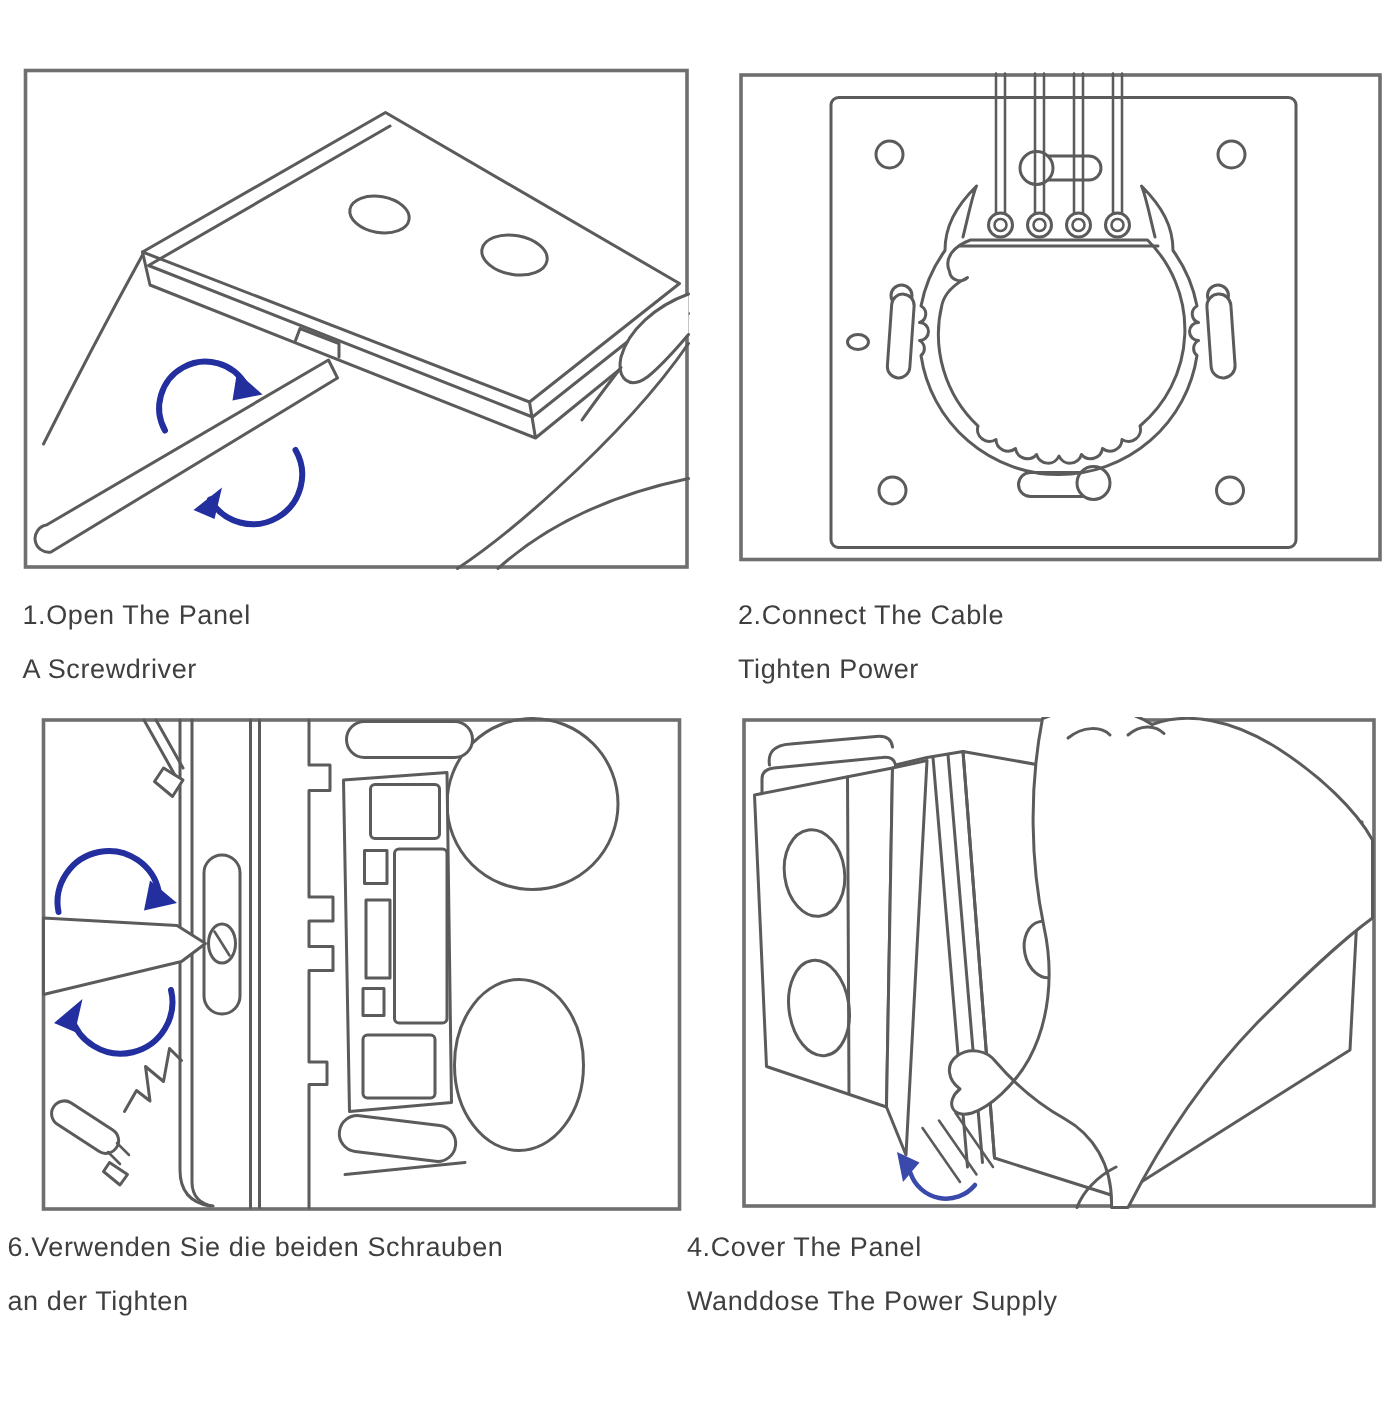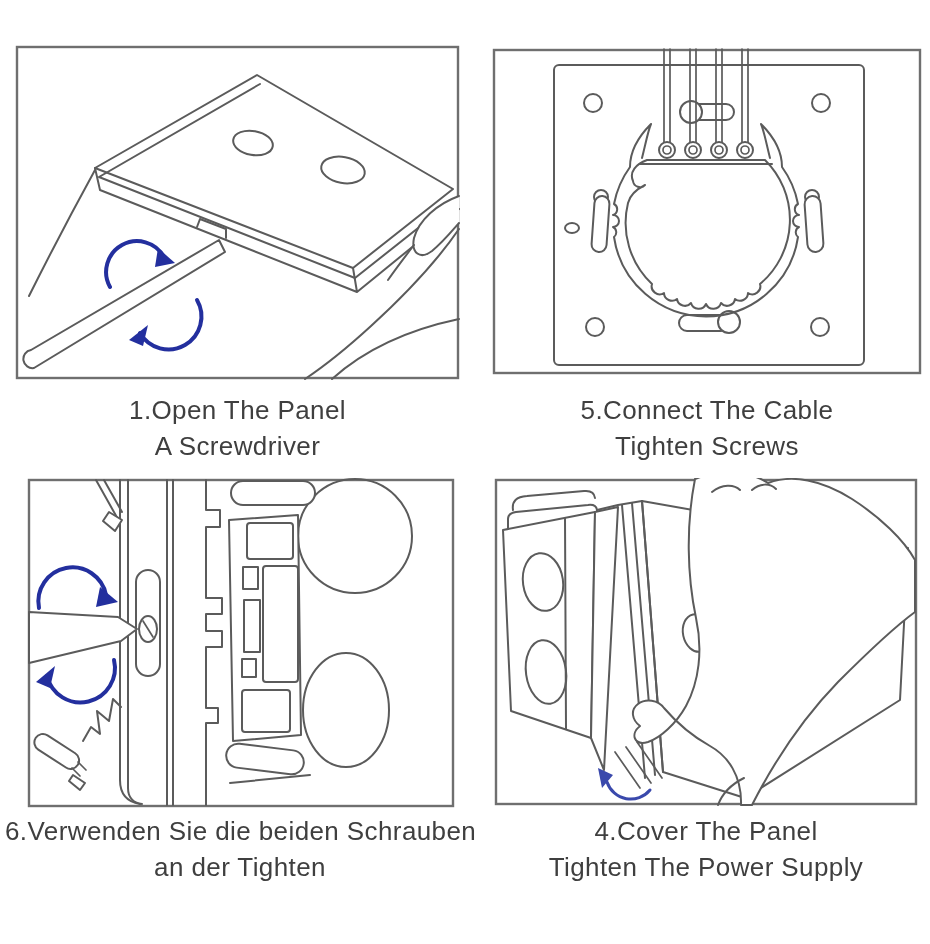--- a/index.html
+++ b/index.html
@@ -11,22 +11,22 @@
   .panel svg{display:block;}
   .ln{stroke:var(--line,#5b5b5b);stroke-width:2;fill:none;stroke-linecap:round;stroke-linejoin:round;}
   .lnt{stroke:var(--line,#5b5b5b);stroke-width:1.7;fill:none;stroke-linecap:round;stroke-linejoin:round;}
   .lnf{stroke:var(--line,#5b5b5b);stroke-width:2;fill:#ffffff;stroke-linecap:round;stroke-linejoin:round;}
   .frame{stroke:var(--frame,#6f6f6f);stroke-width:2.4;fill:none;}
   .arrow{stroke:var(--arrow_blue,#232f9e);stroke-width:4;fill:none;stroke-linecap:round;}
   .arrow-thin{stroke:var(--arrow_blue_light,#3a49ac);stroke-width:3;fill:none;stroke-linecap:round;}
   .arrowhead{fill:var(--arrow_blue,#232f9e);stroke:none;}
   .arrowhead-thin{fill:var(--arrow_blue_light,#3a49ac);stroke:none;}
   .caption{
-    position:absolute;text-align:center;color:var(--caption,#3f3f3f);
-    font-size:26px;letter-spacing:.4px;line-height:36px;white-space:nowrap;
+    position:absolute;color:var(--caption,#3f3f3f);
+    font-size:18px;letter-spacing:.4px;line-height:36px;white-space:nowrap;
   }
 </style>
 </head>
 <body>
 
 <figure class="panel" style="left:15px;top:45px;width:445px;height:335px;margin:0">
   <svg width="445" height="335" viewBox="15 45 445 335">
     <rect class="frame" x="17" y="47" width="441" height="331"></rect>
     <g>
       <path class="ln" d="M 95 170 C 72 212 48 258 29 296"></path>
@@ -115,22 +115,22 @@
       <circle class="lnf" cx="693" cy="150" r="8"></circle>
         <circle class="lnt" cx="693" cy="150" r="4"></circle>
       <circle class="lnf" cx="719" cy="150" r="8"></circle>
         <circle class="lnt" cx="719" cy="150" r="4"></circle>
       <circle class="lnf" cx="745" cy="150" r="8"></circle>
         <circle class="lnt" cx="745" cy="150" r="4"></circle>
     </g>
   </svg>
 </figure>
 <figcaption class="caption" style="left:492px;top:392px;width:430px">
-  <div>5.Connect The Cable</div>
-  <div>Tighten Screws</div>
+  <div>2.Connect The Cable</div>
+  <div>Tighten Power</div>
 </figcaption>
 
 <figure class="panel" style="left:27px;top:478px;width:428px;height:330px;margin:0">
   <svg width="428" height="330" viewBox="27 478 428 330">
     <rect class="frame" x="29" y="480" width="424" height="326"></rect>
     <g>
       <circle class="ln" cx="355" cy="536" r="57"></circle>
       <ellipse class="ln" cx="346" cy="710" rx="43" ry="57"></ellipse>
     </g>
     <g>
@@ -224,16 +224,16 @@
                            C 750 471 720 469 695 479 Z"></path>
       <path class="ln" d="M 712 492 C 722 484 734 484 740 490 M 752 490 C 760 483 770 483 776 489"></path>
       <path class="ln" d="M 744 778 C 732 784 722 794 718 805"></path>
     </g>
     <g>
       <path class="arrow-thin" d="M 650 790 A 25 25 0 0 1 607 782"></path>
       <polygon class="arrowhead-thin" points="598,768 613,775 602,788"></polygon>
     </g>
   </svg>
 </figure>
-<figcaption class="caption" style="left:486px;top:813px;width:440px">
+<figcaption class="caption" style="left:458px;top:813px;width:440px">
   <div>4.Cover The Panel</div>
-  <div>Tighten The Power Supply</div>
+  <div>Wanddose The Power Supply</div>
 </figcaption>
 
 </body></html>

